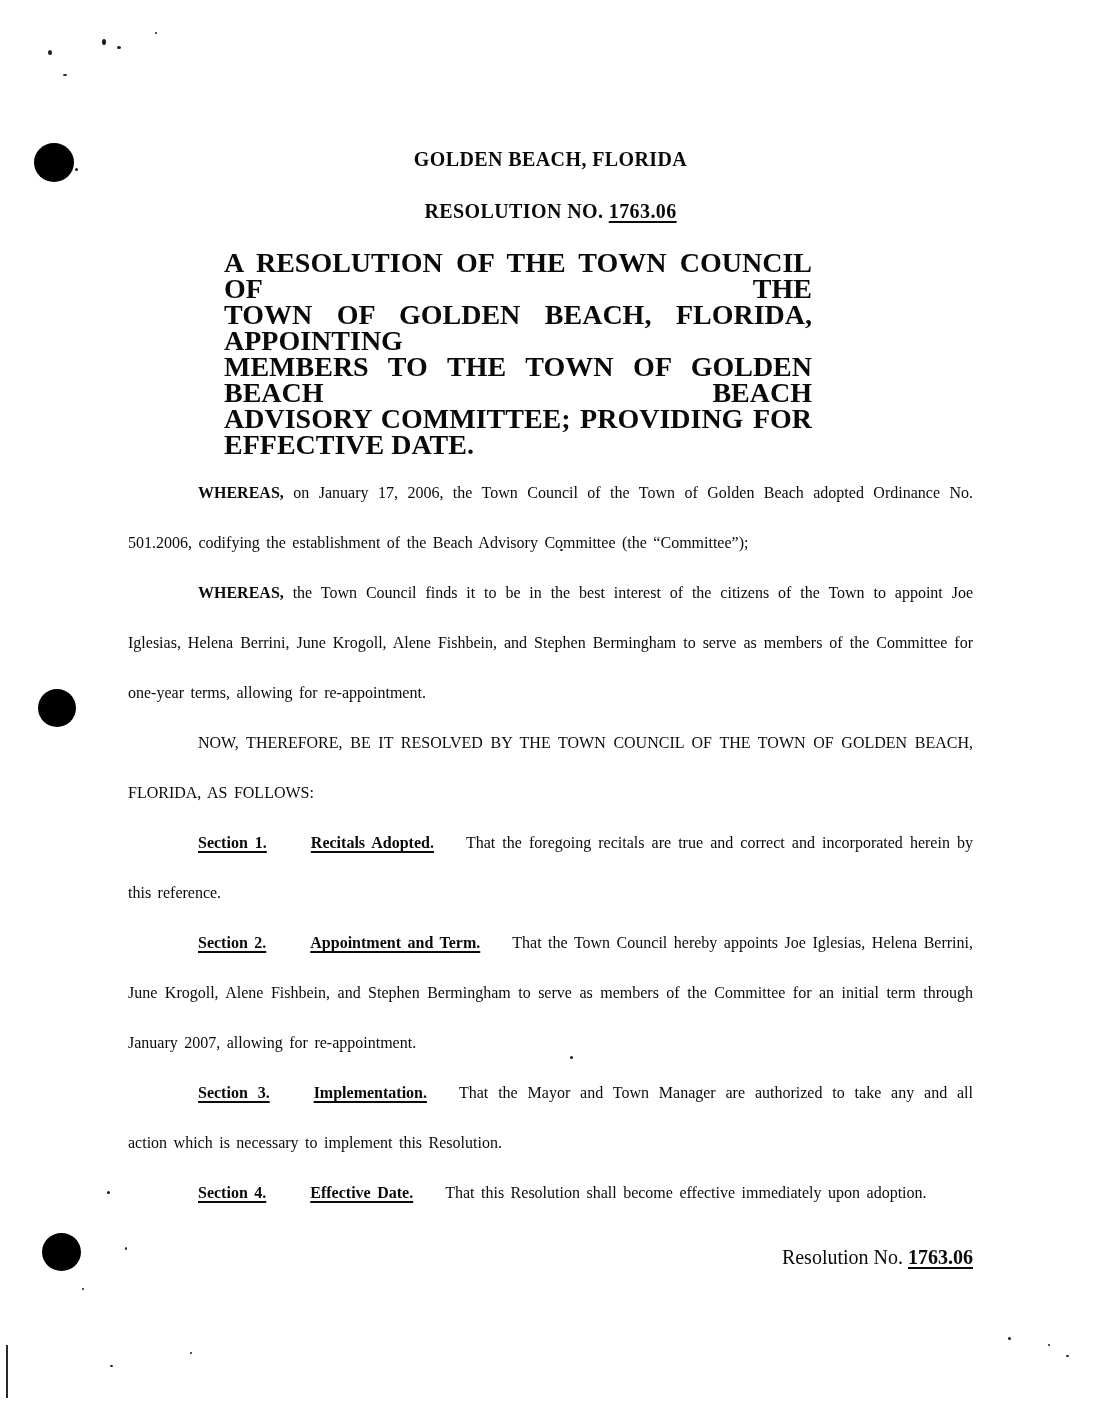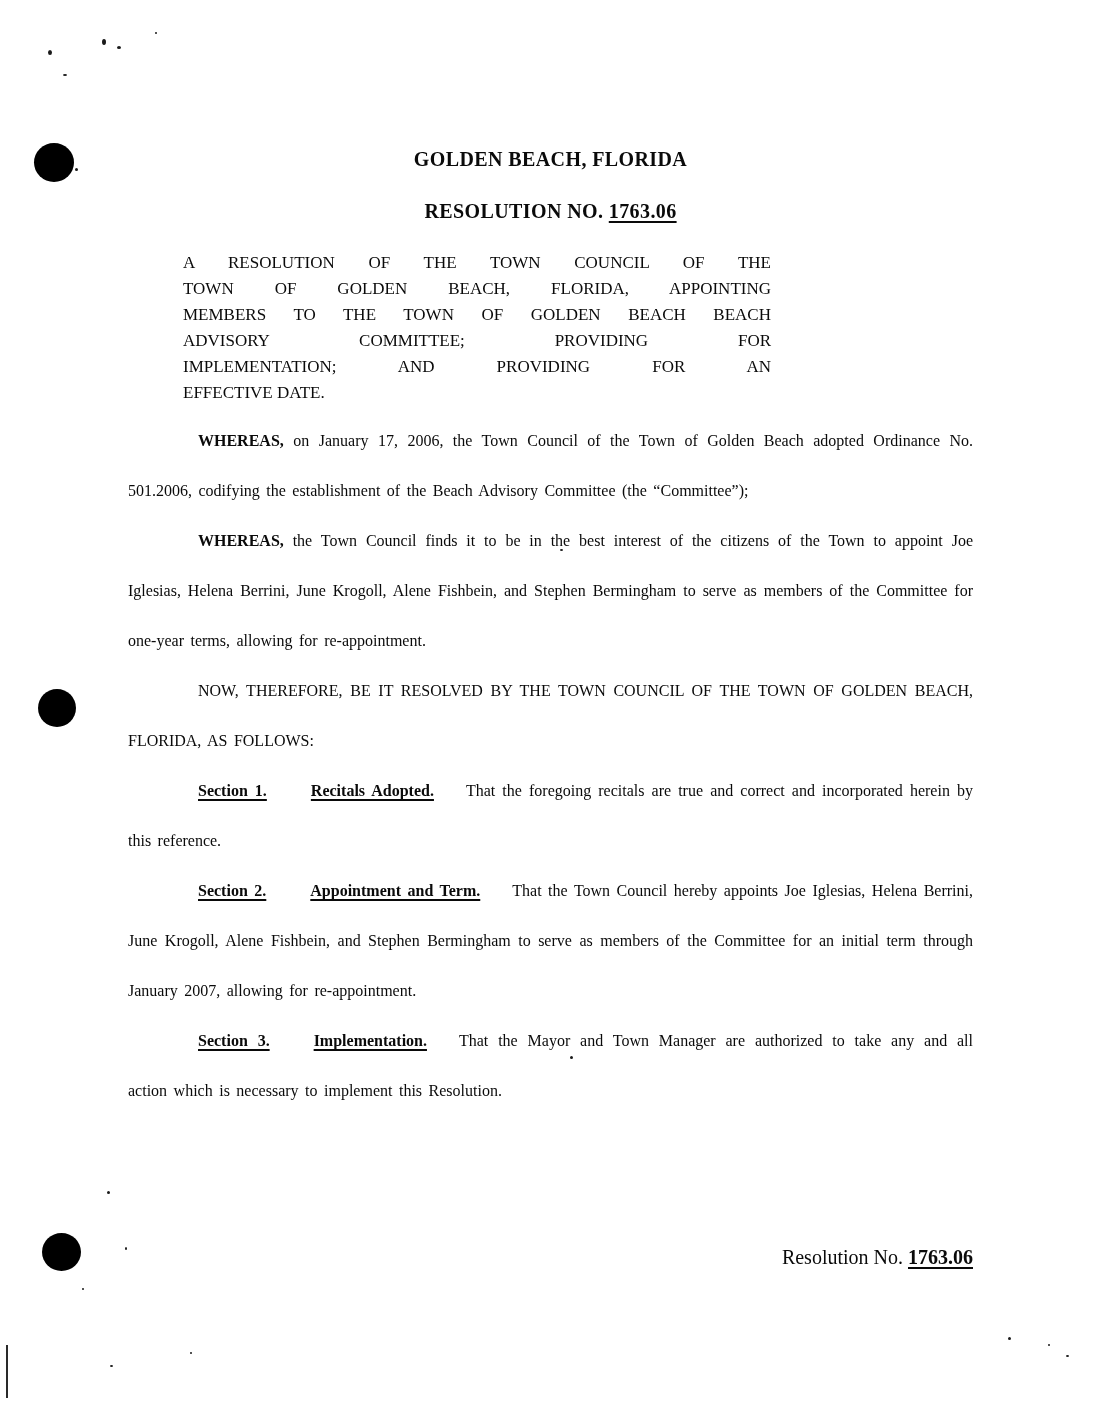--- a/index.html
+++ b/index.html
@@ -59,24 +59,24 @@
     font-size: 20px;
     font-weight: bold;
     letter-spacing: 0.4px;
   }
   .u {
     text-decoration: underline;
     text-decoration-thickness: 2px;
     text-underline-offset: 3px;
   }
   .preamble {
-    margin: 27px 0 0 55px;
+    margin: 27px 0 0 96px;
     width: 588px;
-    font-size: 17px;
-    font-weight: normal;
+    font-size: 28px;
+    font-weight: bold;
     line-height: 26px;
   }
   .preamble .pl {
     text-align: justify;
     text-align-last: justify;
   }
   .preamble .pl:last-child {
     text-align-last: left;
   }
   .body-text {
@@ -151,37 +151,37 @@
 
     <h1 class="doc-title">GOLDEN BEACH, FLORIDA</h1>
 
     <div class="res-heading"><span>RESOLUTION NO.</span> <span class="u">1763.06</span></div>
 
     <div class="preamble">
       <div class="pl">A RESOLUTION OF THE TOWN COUNCIL OF THE</div>
       <div class="pl">TOWN OF GOLDEN BEACH, FLORIDA, APPOINTING</div>
       <div class="pl">MEMBERS TO THE TOWN OF GOLDEN BEACH BEACH</div>
       <div class="pl">ADVISORY COMMITTEE; PROVIDING FOR</div>
-      <div class="pl">IMPLEMENTATION; AND PROVIDING FOR AN</div>
       <div class="pl">EFFECTIVE DATE.</div>
     </div>
 
     <div class="body-text">
 
       <p><span class="b">WHEREAS,</span> <span>on January 17, 2006, the Town Council of the Town of Golden Beach adopted Ordinance No. 501.2006, codifying the establishment of the Beach Advisory Committee (the “Committee”);</span></p>
 
       <p><span class="b">WHEREAS,</span> <span>the Town Council finds it to be in the best interest of the citizens of the Town to appoint Joe Iglesias, Helena Berrini, June Krogoll, Alene Fishbein, and Stephen Bermingham to serve as members of the Committee for one-year terms, allowing for re-appointment.</span></p>
 
       <p class="bold-para">NOW, THEREFORE, BE IT RESOLVED BY THE TOWN COUNCIL OF THE TOWN OF GOLDEN BEACH, FLORIDA, AS FOLLOWS:</p>
 
       <p><span class="sect-label">Section 1.</span><span class="sect-title">Recitals Adopted.</span><span>That the foregoing recitals are true and correct and incorporated herein by this reference.</span></p>
 
       <p><span class="sect-label">Section 2.</span><span class="sect-title">Appointment and Term.</span><span>That the Town Council hereby appoints Joe Iglesias, Helena Berrini, June Krogoll, Alene Fishbein, and Stephen Bermingham to serve as members of the Committee for an initial term through January 2007, allowing for re-appointment.</span></p>
 
       <p><span class="sect-label">Section 3.</span><span class="sect-title">Implementation.</span><span>That the Mayor and Town Manager are authorized to take any and all action which is necessary to implement this Resolution.</span></p>
 
+      <p><span class="sect-label">Section 4.</span><span class="sect-title">Effective Date.</span><span>That this Resolution shall become effective immediately upon adoption.</span></p>
 
     </div>
   </div>
 
   <div class="footer-line"><span>Resolution No.</span> <span class="num">1763.06</span></div>
 
 </div>
 
 </body></html>

